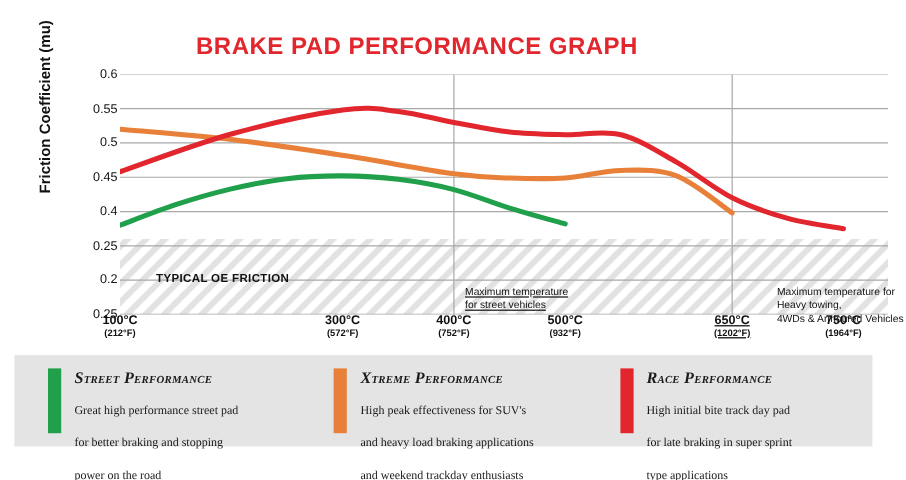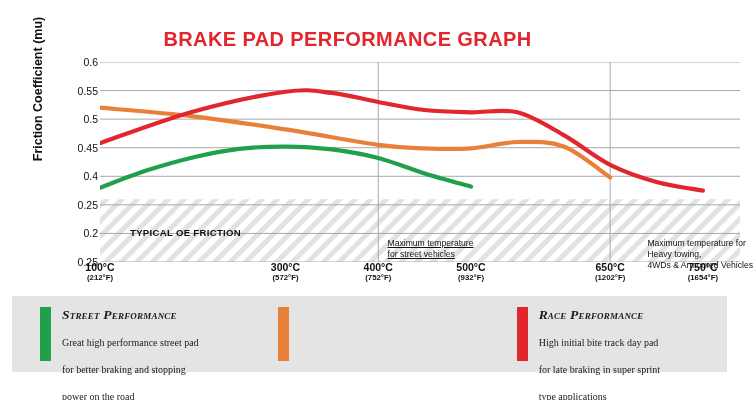--- a/index.html
+++ b/index.html
@@ -190,42 +190,48 @@
       <div class="f">(572°F)</div>
     </div>
     <div class="xtick" style="left: 278.261px;">
       <div class="c">400°C</div>
       <div class="f">(752°F)</div>
     </div>
     <div class="xtick" style="left: 371.014px;">
       <div class="c">500°C</div>
       <div class="f">(932°F)</div>
     </div>
-    <div class="xtick" style="left: 510.145px;">
+    <div class="xtick" style="left: 510.145px; text-decoration: underline;">
       <div class="c">650°C</div>
       <div class="f">(1202°F)</div>
     </div>
     <div class="xtick" style="left: 602.899px;">
       <div class="c">750°C</div>
-      <div class="f">(1654°F)</div>
+      <div class="f">(1964°F)</div>
     </div>
   </div>
 
 <div id="legend">
     <div class="legend-item">
       <div class="swatch" style="background: rgb(33, 160, 75);"></div>
       <div class="legend-text">
         <div class="legend-title">Street Performance</div>
         <div class="legend-desc">Great high performance street pad</div>
         <div class="legend-desc">for better braking and stopping</div>
         <div class="legend-desc">power on the road</div>
       </div>
     </div>
     <div class="legend-item">
       <div class="swatch" style="background: rgb(232, 128, 58);"></div>
+      <div class="legend-text">
+        <div class="legend-title">Xtreme Performance</div>
+        <div class="legend-desc">High peak effectiveness for SUV's</div>
+        <div class="legend-desc">and heavy load braking applications</div>
+        <div class="legend-desc">and weekend trackday enthusiasts</div>
+      </div>
     </div>
     <div class="legend-item">
       <div class="swatch" style="background: rgb(225, 38, 45);"></div>
       <div class="legend-text">
         <div class="legend-title">Race Performance</div>
         <div class="legend-desc">High initial bite track day pad</div>
         <div class="legend-desc">for late braking in super sprint</div>
         <div class="legend-desc">type applications</div>
       </div>
     </div>

